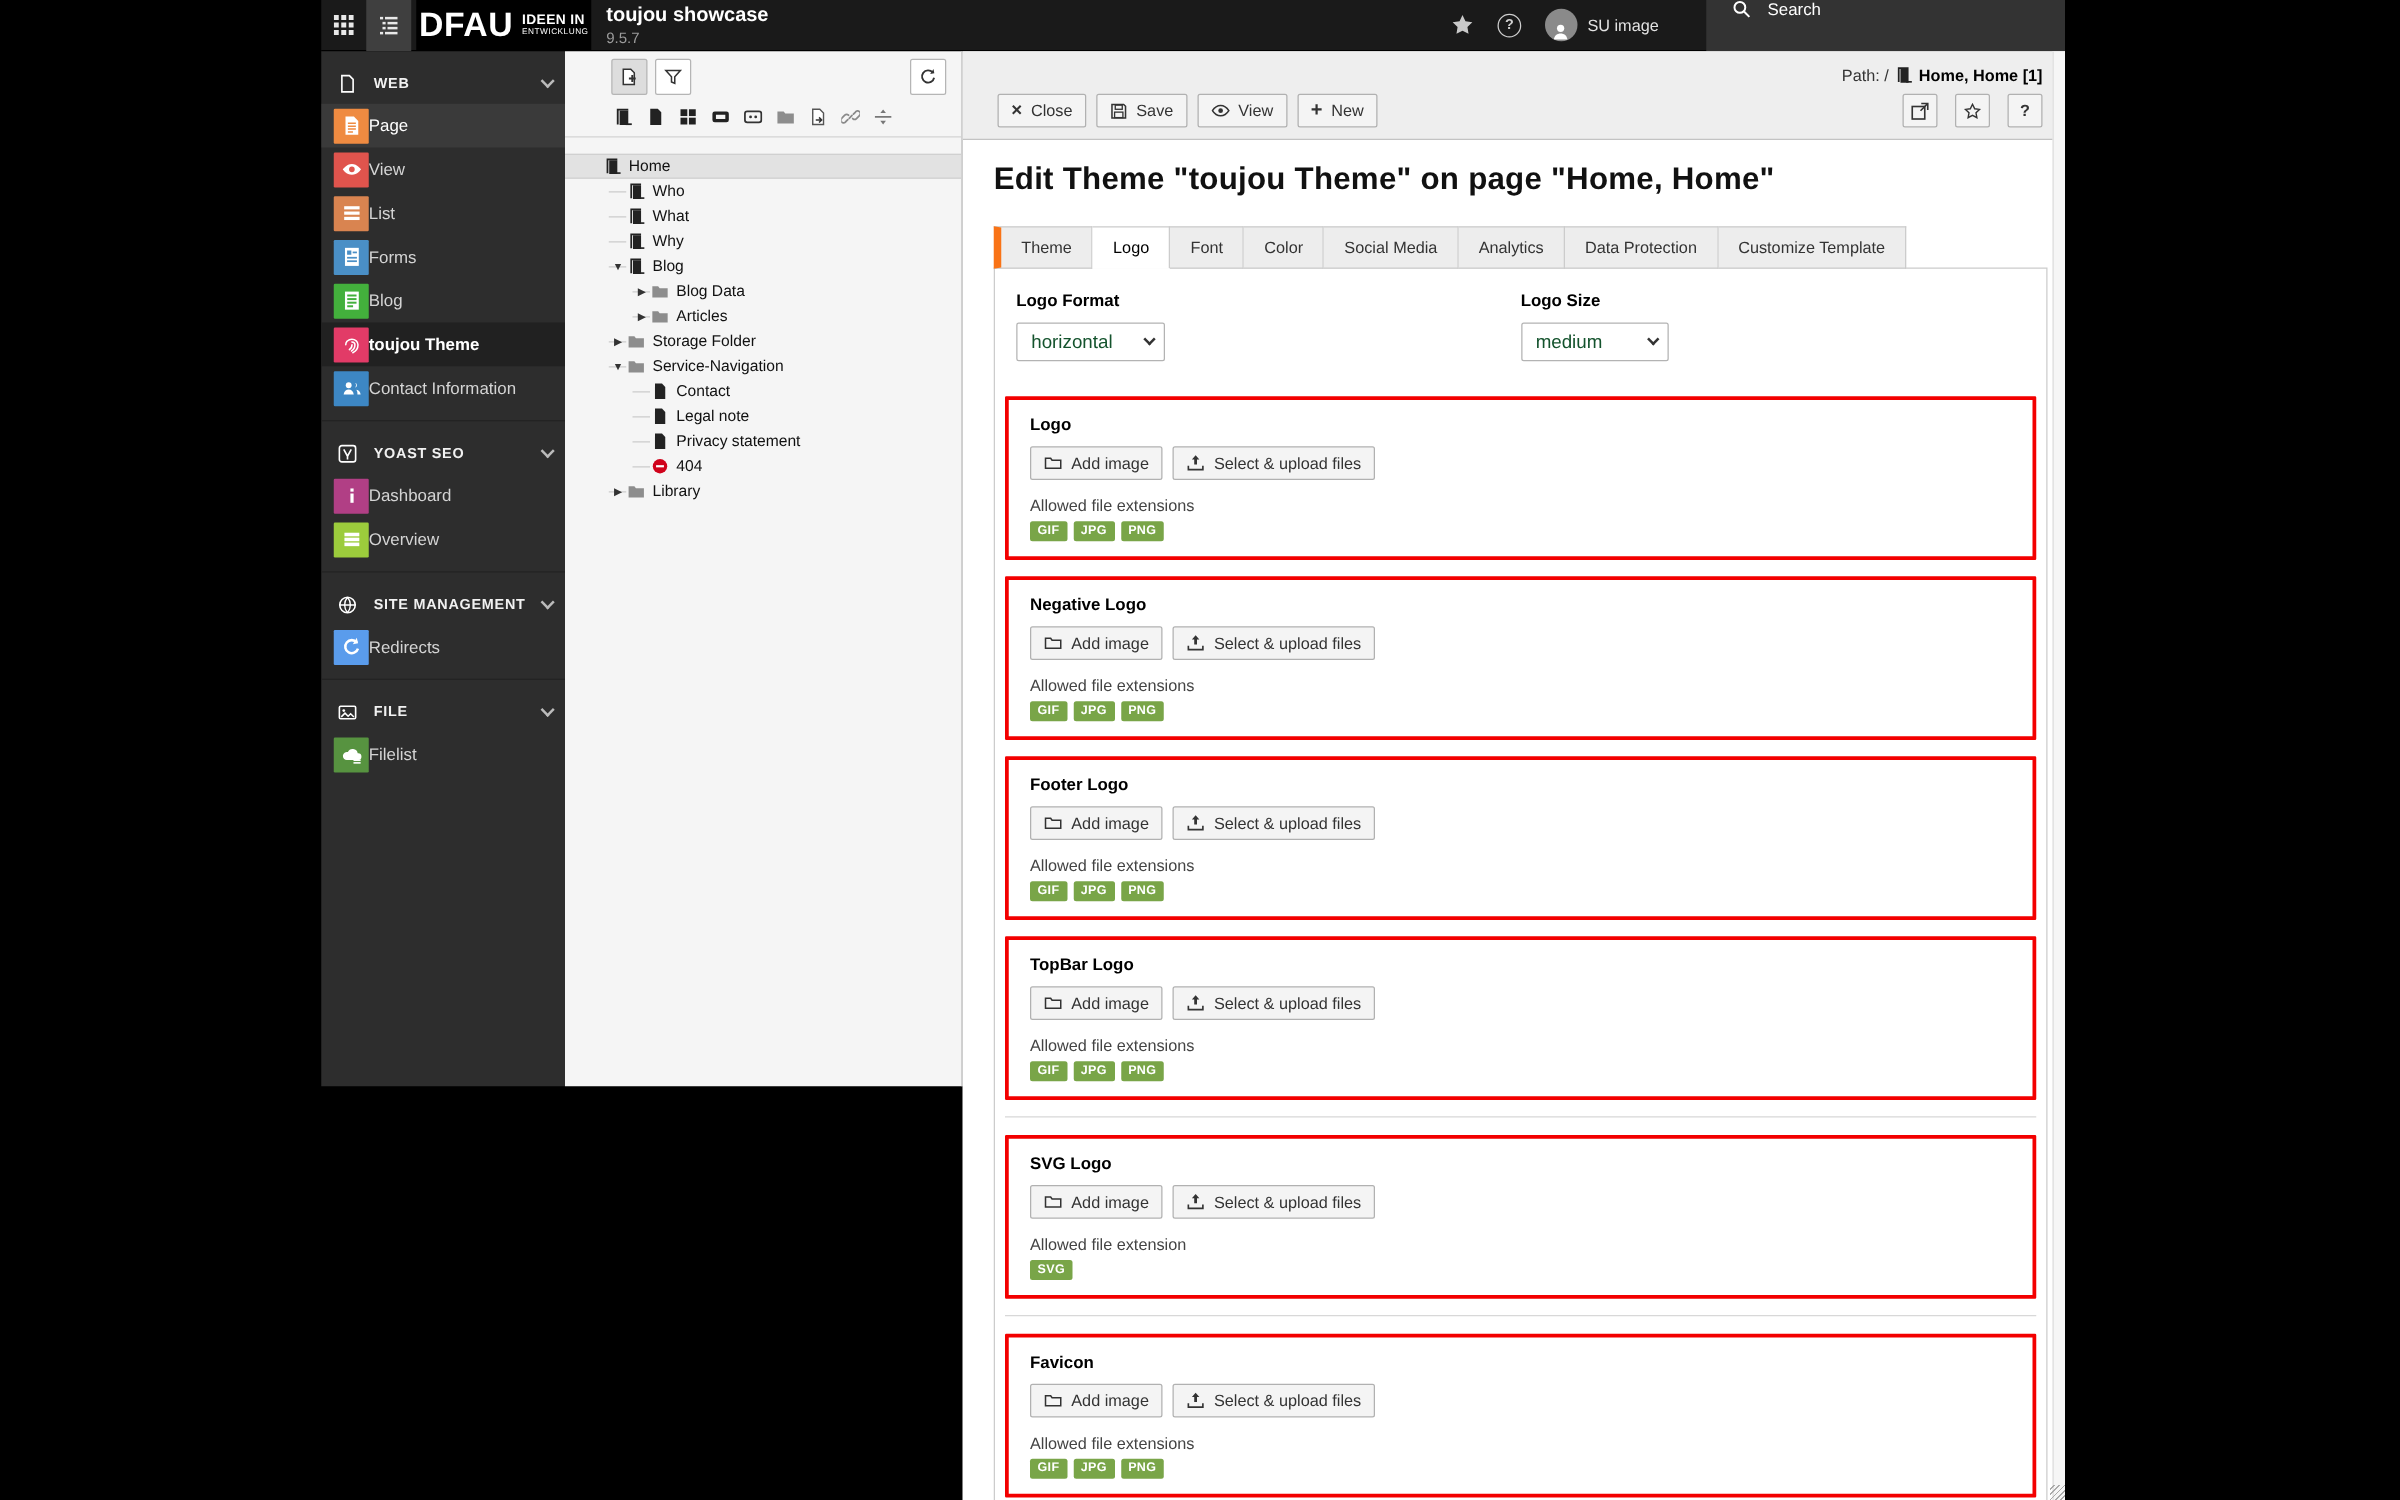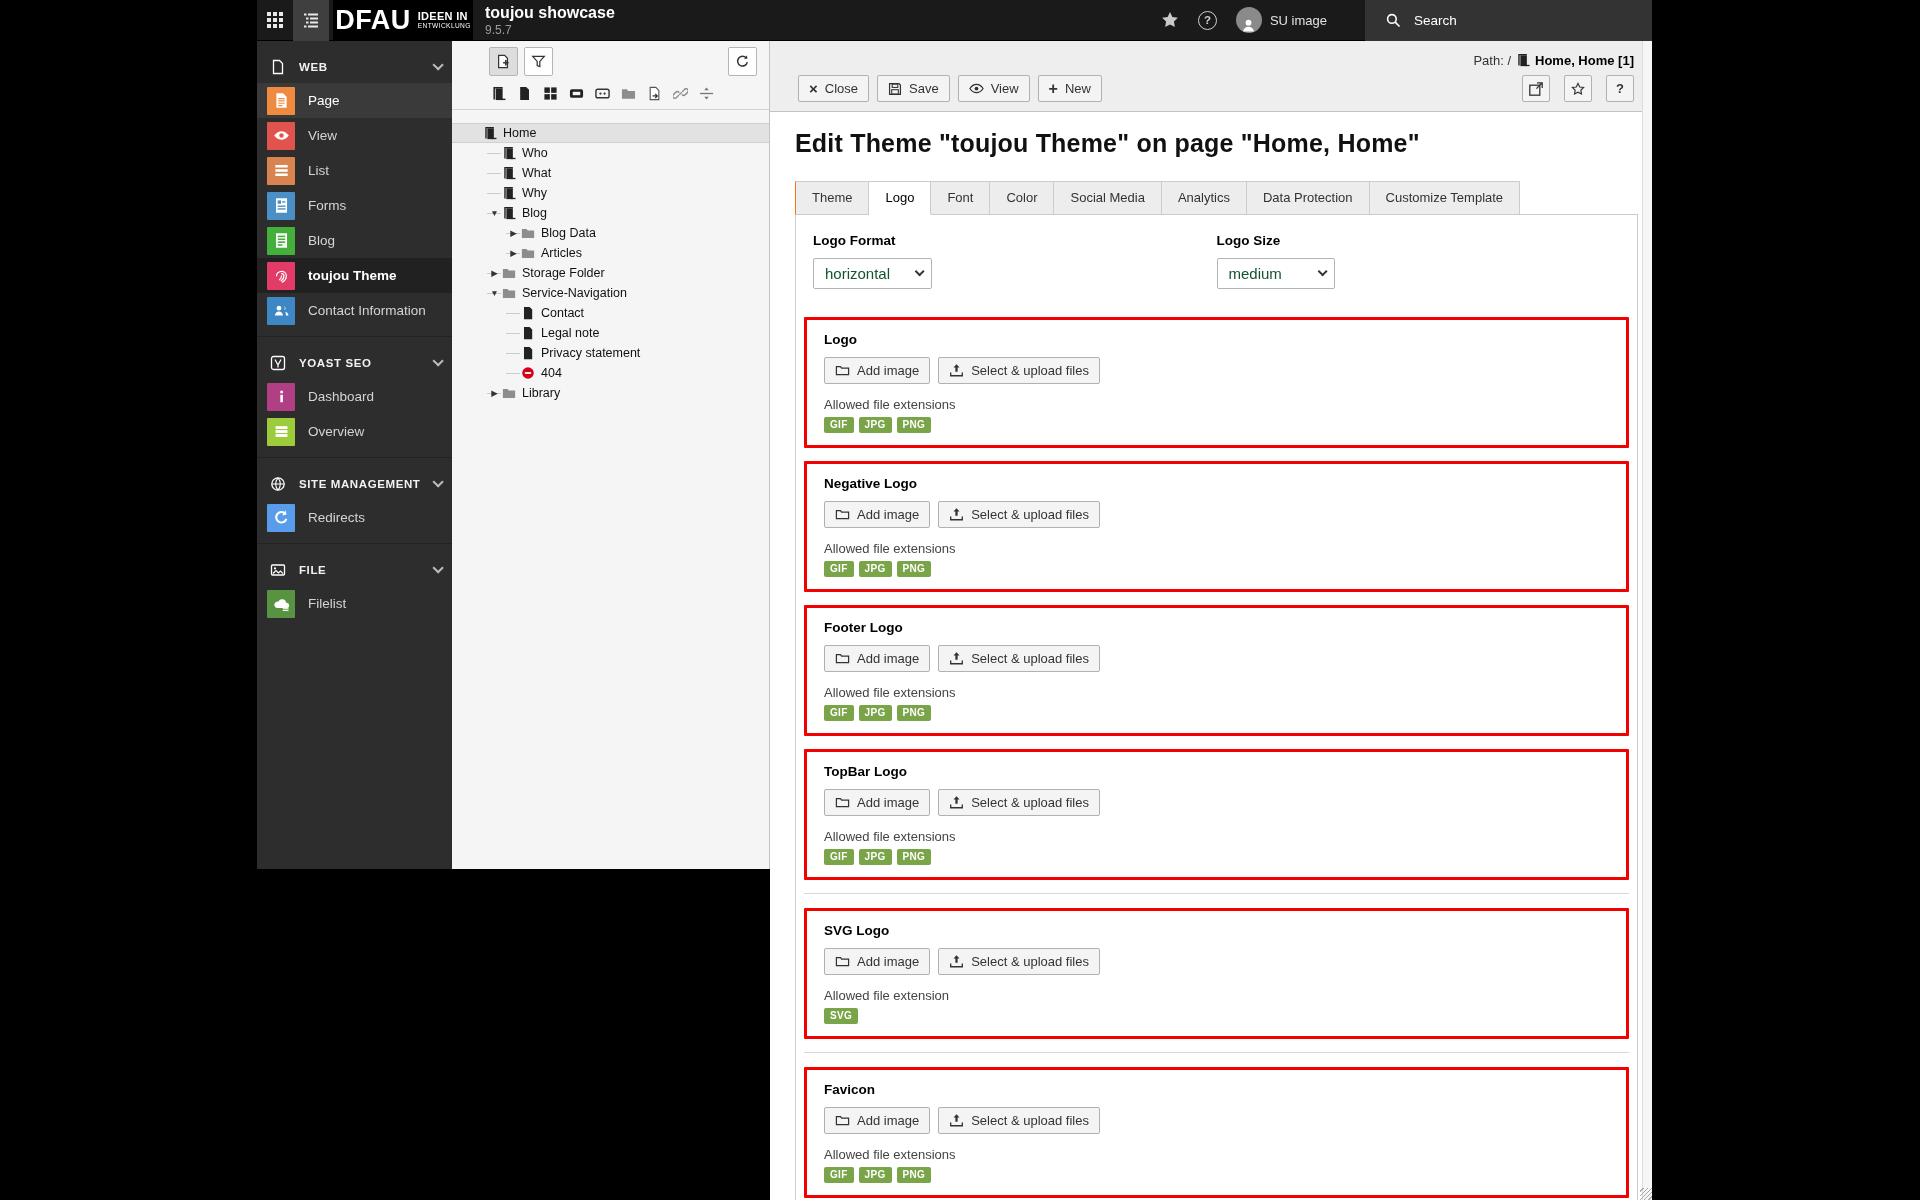--- a/index.html
+++ b/index.html
@@ -24,40 +24,40 @@
   .tb-site{margin-left:12px;display:flex;flex-direction:column;line-height:1.25}
   .tb-site b{font-size:16px}
   .tb-site span{font-size:12px;color:#9b9b9b}
   .tb-right{margin-left:auto;display:flex;align-items:center;gap:19px}
   .tb-star{color:#c9c9c9}
   .tb-help{width:19px;height:19px;border:1.6px solid #cfcfcf;border-radius:50%;color:#cfcfcf;
     font-size:11.5px;font-weight:bold;display:flex;align-items:center;justify-content:center}
   .tb-user{display:flex;align-items:center;gap:8px;font-size:13px;color:#e3e3e3}
   .avatar{width:26px;height:26px;border-radius:50%;background:#8a8a8a;overflow:hidden;display:flex;align-items:flex-end;justify-content:center}
   .avatar .ic{color:#fff}
-  .tb-search{width:287px;height:41px;background:#333;display:flex;align-items:center;gap:13px;
+  .tb-search{width:287px;height:41px;background:#333;display:flex;align-items:flex-start;gap:13px;
     padding-left:21px;margin-left:19px;font-size:13.5px;color:#fff;cursor:text}
   .ic{display:inline-flex;width:16px;height:16px;vertical-align:middle}
   .ic svg{width:100%;height:100%}.ic.s14{width:14px;height:14px}.ic.s15{width:15px;height:15px}.ic.s18{width:18px;height:18px}
 
   
   .modmenu{position:absolute;left:0;top:41px;width:195px;height:828px;background:var(--sidebar_bg);overflow:hidden}
   .mm-sec{padding-top:10px}
   .mm-sec + .mm-sec{border-top:1px solid #232323;margin-top:8px}
   .mm-head{height:32px;display:flex;align-items:center;padding:0 12px 0 13px;color:#f1f1f1;cursor:pointer}
   .mm-head .ic{color:#fff}
   .mm-headlabel{font-size:11.5px;font-weight:bold;letter-spacing:.6px;margin-left:13px}
   .chev{margin-left:auto;width:8px;height:8px;border-right:2px solid #bbb;border-bottom:2px solid #bbb;
     transform:rotate(45deg) translateY(-3px)}
   .mm-item{height:35px;display:flex;align-items:center;padding-left:10px;color:#d4d4d4;font-size:13.5px;cursor:pointer}
   .mm-item.hover{background:#3a3a3a;color:#fff}
   .mm-item.active{background:#212121;color:#fff;font-weight:bold}
   .mm-ic{width:28px;height:28px;border-radius:1px;display:flex;align-items:center;justify-content:center;flex:none}
   .mm-ic svg{width:17px;height:17px}
-  .mm-label{margin-left:13px;white-space:nowrap}
+  .mm-label{white-space:nowrap}
 
   
   .pagetree{position:absolute;left:195px;top:41px;width:318px;height:828px;background:var(--pagetree_bg);
     border-right:1px solid #c3c3c3;overflow:hidden}
   .pt-toolbar{display:flex;align-items:center;padding:6px 10px 0 37px}
   .pt-btn{width:29px;height:29px;border:1px solid #b5b5b5;border-radius:2px;background:#fff;
     display:flex;align-items:center;justify-content:center;margin-right:6px;cursor:pointer}
   .pt-btn.pressed{background:#ddd}
   .pt-refresh{margin-left:auto;margin-right:2px}
   .pt-drag{display:flex;align-items:center;gap:11px;padding:10px 0 8px 39px;border-bottom:1px solid #d4d4d4}
@@ -85,21 +85,21 @@
   .dh-right{margin-left:auto;display:flex;gap:6px}
   .sqbtn{width:28px;height:27px;padding:0;justify-content:center;font-weight:bold}
   .xmark{font-size:15px;font-weight:bold;line-height:1}
   .plus{font-size:16px;font-weight:bold;line-height:1}
 
   .body{padding:17px 14px 0 25px}
   h1{font-size:25px;font-weight:600;color:#111;letter-spacing:.2px}
   .tabs{display:flex;margin-top:23px}
   .tab{padding:8px 16px 9px;font-size:13px;color:#333;background:#ededed;border:1px solid #ccc;
     border-left:none;cursor:pointer}
-  .tab:first-child{border-left:1px solid #f97316}
+  .tab:first-child{border-left:6px solid #f97316}
   .tab.active{background:#fff;border-bottom-color:#fff;position:relative;z-index:2;color:#000}
   .panel{border:1px solid #ccc;margin-top:-1px;padding:16px 8px 10px;background:#fff}
   .fieldrow{display:flex;margin:2px 9px 28px}
   .field{width:50%}
   .flabel{font-size:13.5px;font-weight:bold;color:#000;margin-bottom:10px}
   .select{display:inline-flex;align-items:center;justify-content:space-between;min-width:118px;height:31px;
     border:1px solid #b3b3b3;border-radius:2px;background:#fff;font-size:15px;color:#14532d;
     padding:0 10px 0 11px;cursor:pointer;gap:18px}
   .select .chev{border-color:#333;margin-left:6px;width:7px;height:7px}
   .secbox{border:3px solid var(--accent_red);border-radius:1px;padding:12px 17px 12px;margin-bottom:13px;background:#fff}

